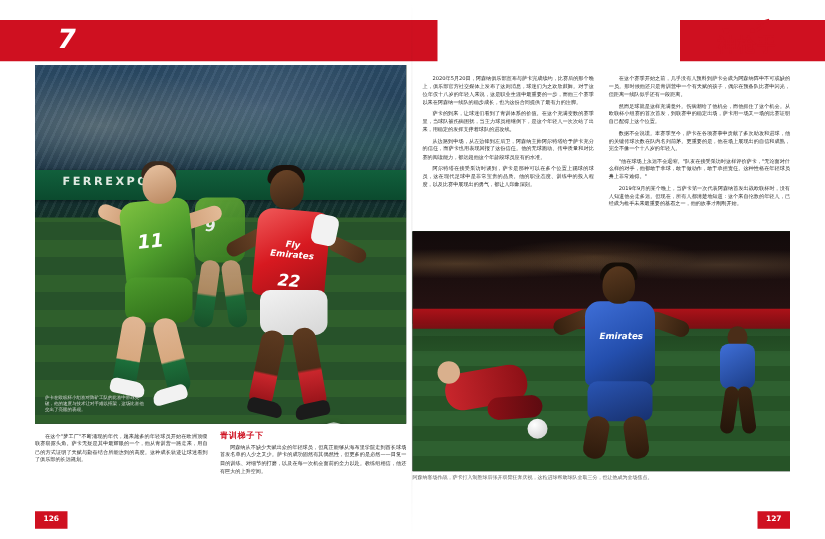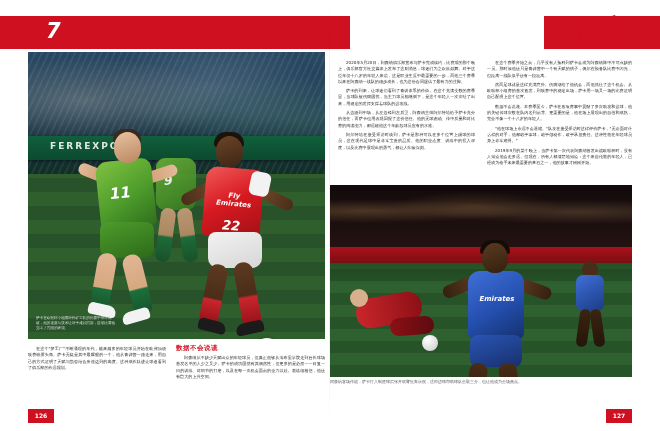--- a/index.html
+++ b/index.html
@@ -467,21 +467,21 @@
   .photo-right .adband {
     position: absolute;
     left: 0; top: 62px;
     width: 100%;
     height: 16px;
     background: linear-gradient(to bottom, #b31219, #7d0c12);
     opacity: 0.95;
   }
   .celebrate {
     position: absolute;
-    left: 118px; top: 58px;
+    left: 118px; top: 28px;
     width: 100px;
     height: 150px;
     text-decoration: underline;
   }
   .celebrate .head {
     position: absolute;
     left: 34px; top: 0px;
     width: 26px;
     height: 30px;
     border-radius: 50% 50% 45% 45%;
@@ -837,21 +837,21 @@
     <p>数据不会说谎。本赛季至今，萨卡在各项赛事中贡献了多次助攻和进球，他的关键传球次数在队内名列前茅。更重要的是，他在场上展现出的自信和成熟，完全不像一个十八岁的年轻人。</p>
     <p>"他在球场上永远不会退缩。"队友在接受采访时这样评价萨卡，"无论面对什么样的对手，他都敢于拿球，敢于做动作，敢于承担责任。这种性格在年轻球员身上非常难得。"</p>
     <p>2019年9月的某个晚上，当萨卡第一次代表阿森纳首发出战欧联杯时，没有人知道他会走多远。但现在，所有人都清楚地知道：这个来自伦敦的年轻人，已经成为枪手未来最重要的基石之一，他的故事才刚刚开始。</p>
   </div>
 
   <div class="lead-left">
     <p>在这个"梦工厂"不断涌现的年代，越来越多的年轻球员开始在欧洲顶级联赛崭露头角。萨卡无疑是其中最耀眼的一个，他从青训营一路走来，用自己的方式证明了天赋与勤奋结合所能达到的高度。这种成长轨迹让球迷看到了俱乐部的长远规划。</p>
   </div>
 
   <div class="subhead-block">
-    <div class="subhead">数据不会说谎</div>
+    <div class="subhead">青训梯子下</div>
     <div class="subhead-body">
       <p>阿森纳从不缺少天赋出众的年轻球员，但真正能够从海布里学院走到酋长球场首发名单的人少之又少。萨卡的成功固然有其偶然性，但更多的是必然——日复一日的训练、对细节的打磨，以及在每一次机会面前的全力以赴。教练组相信，他还有巨大的上升空间。</p>
     </div>
   </div>
 
   <div class="footer-left">126</div>
   <div class="footer-right">127</div>
 
 </div>
 

